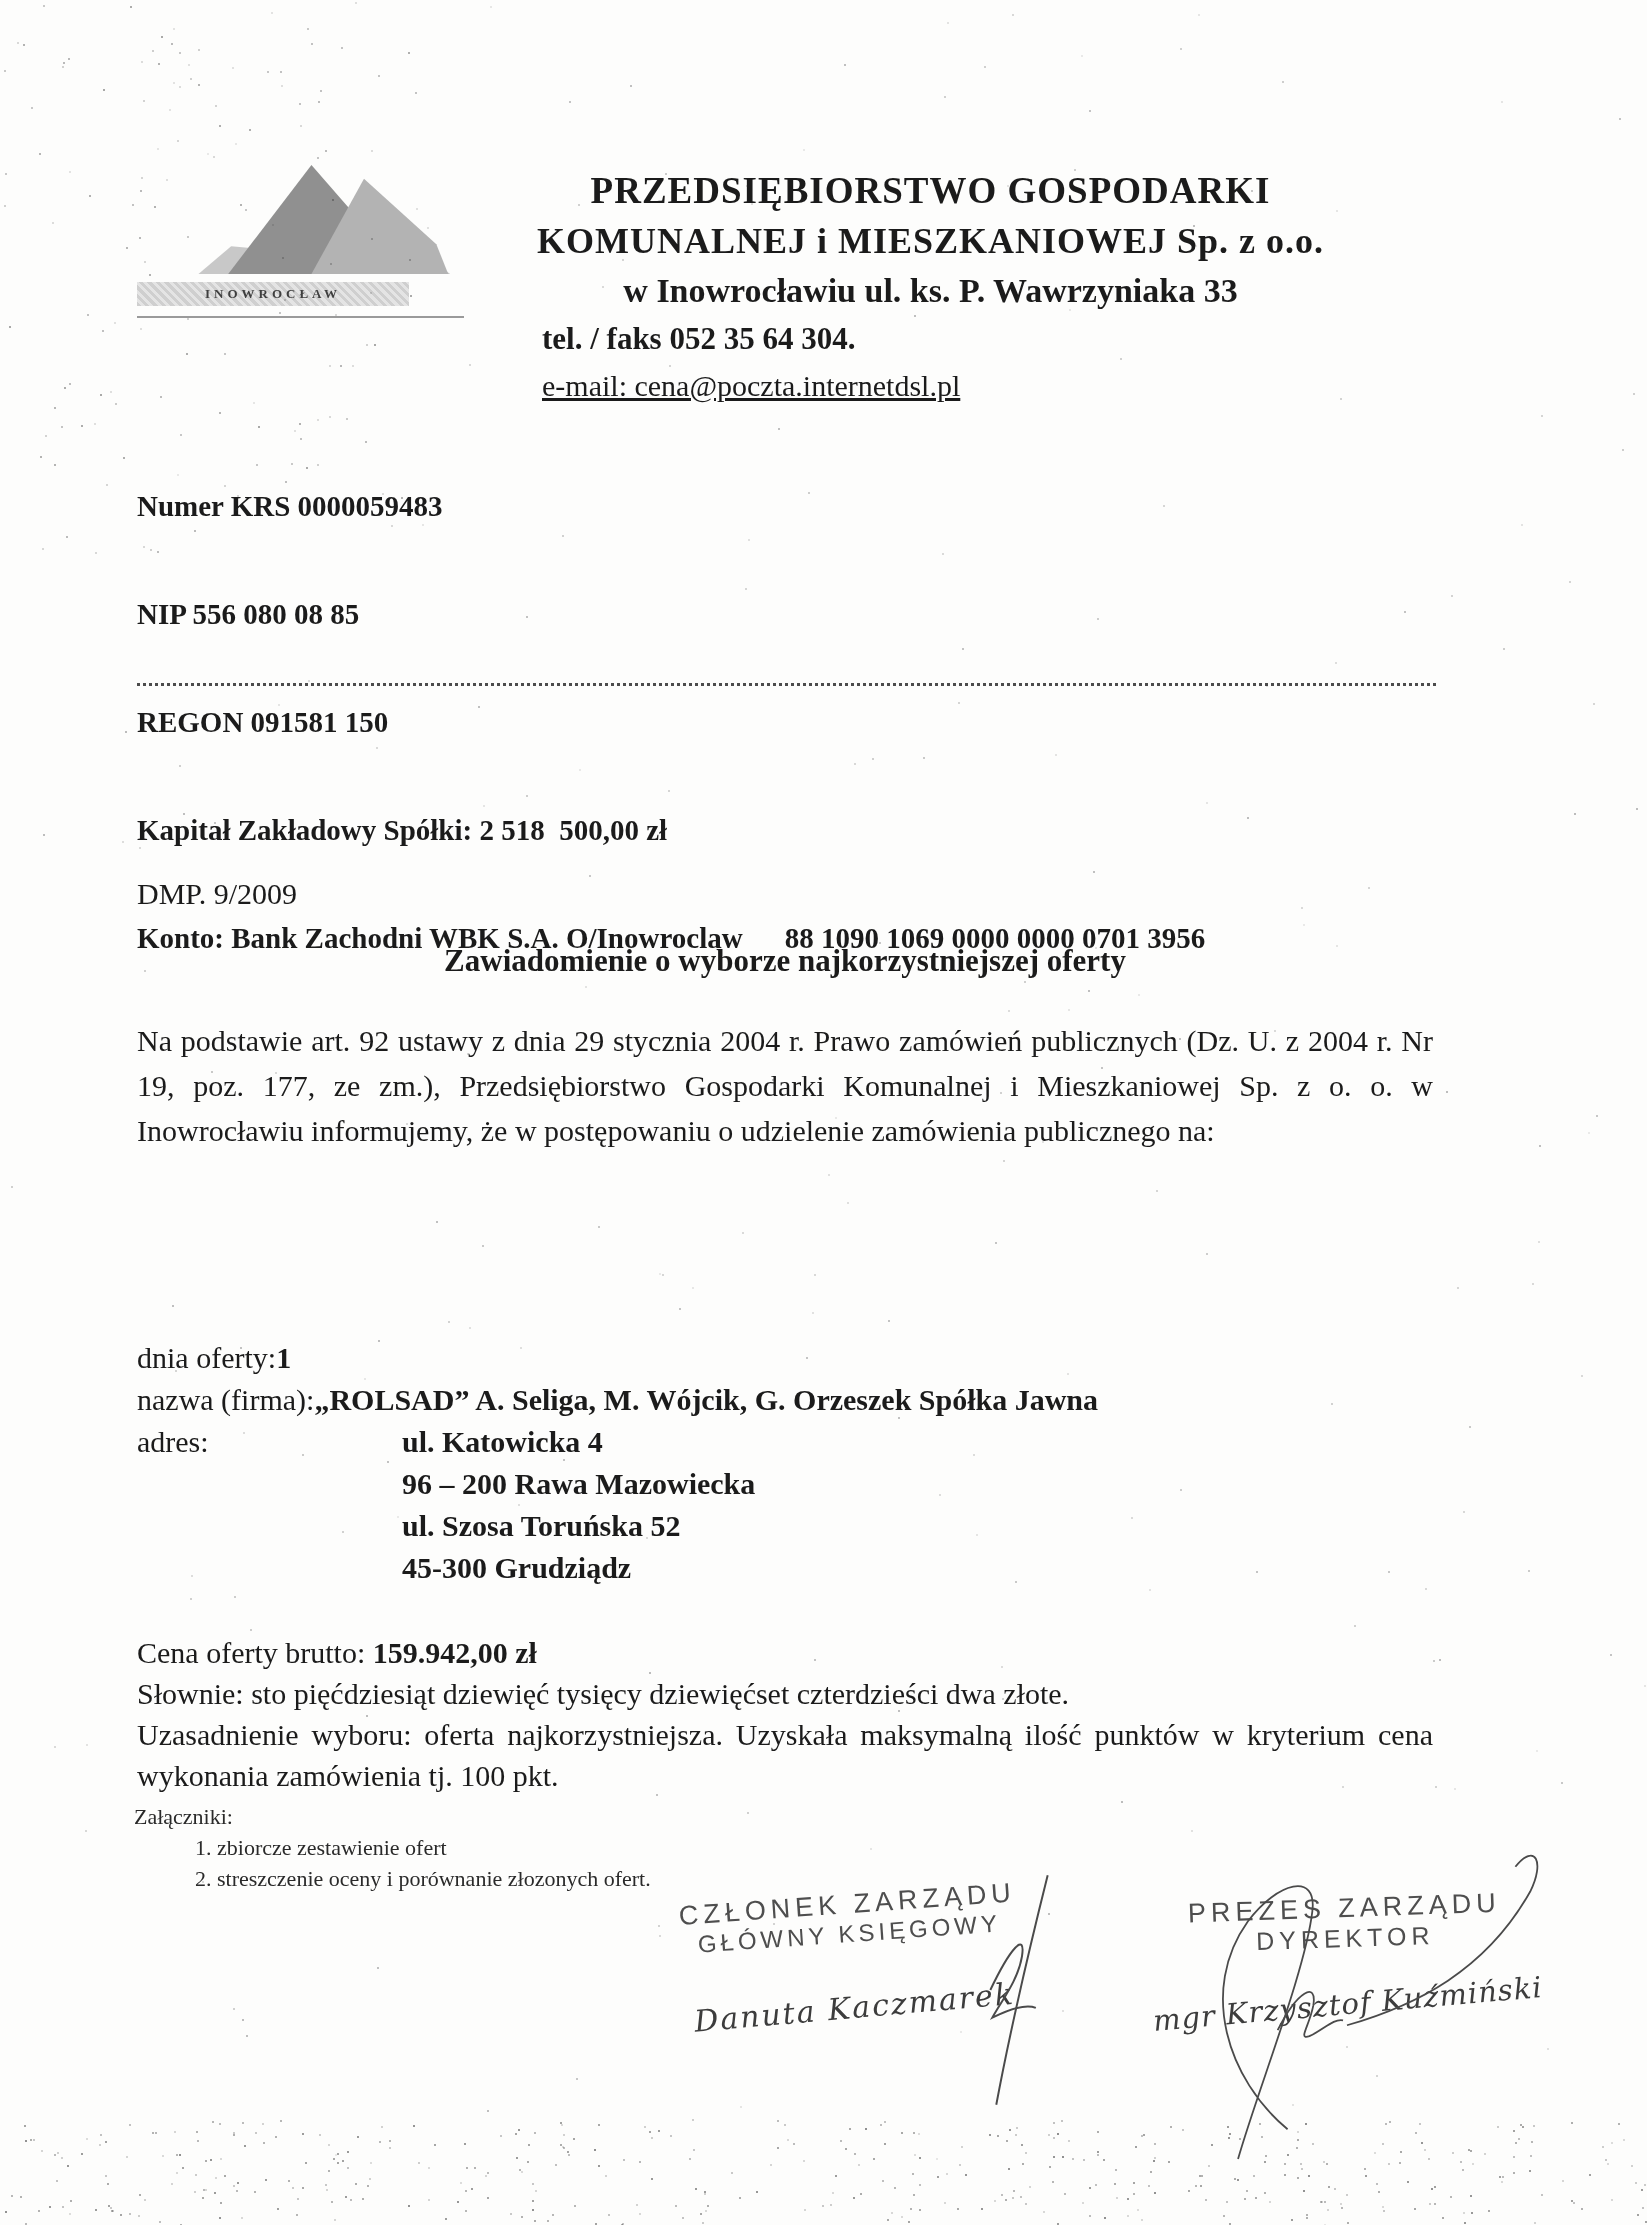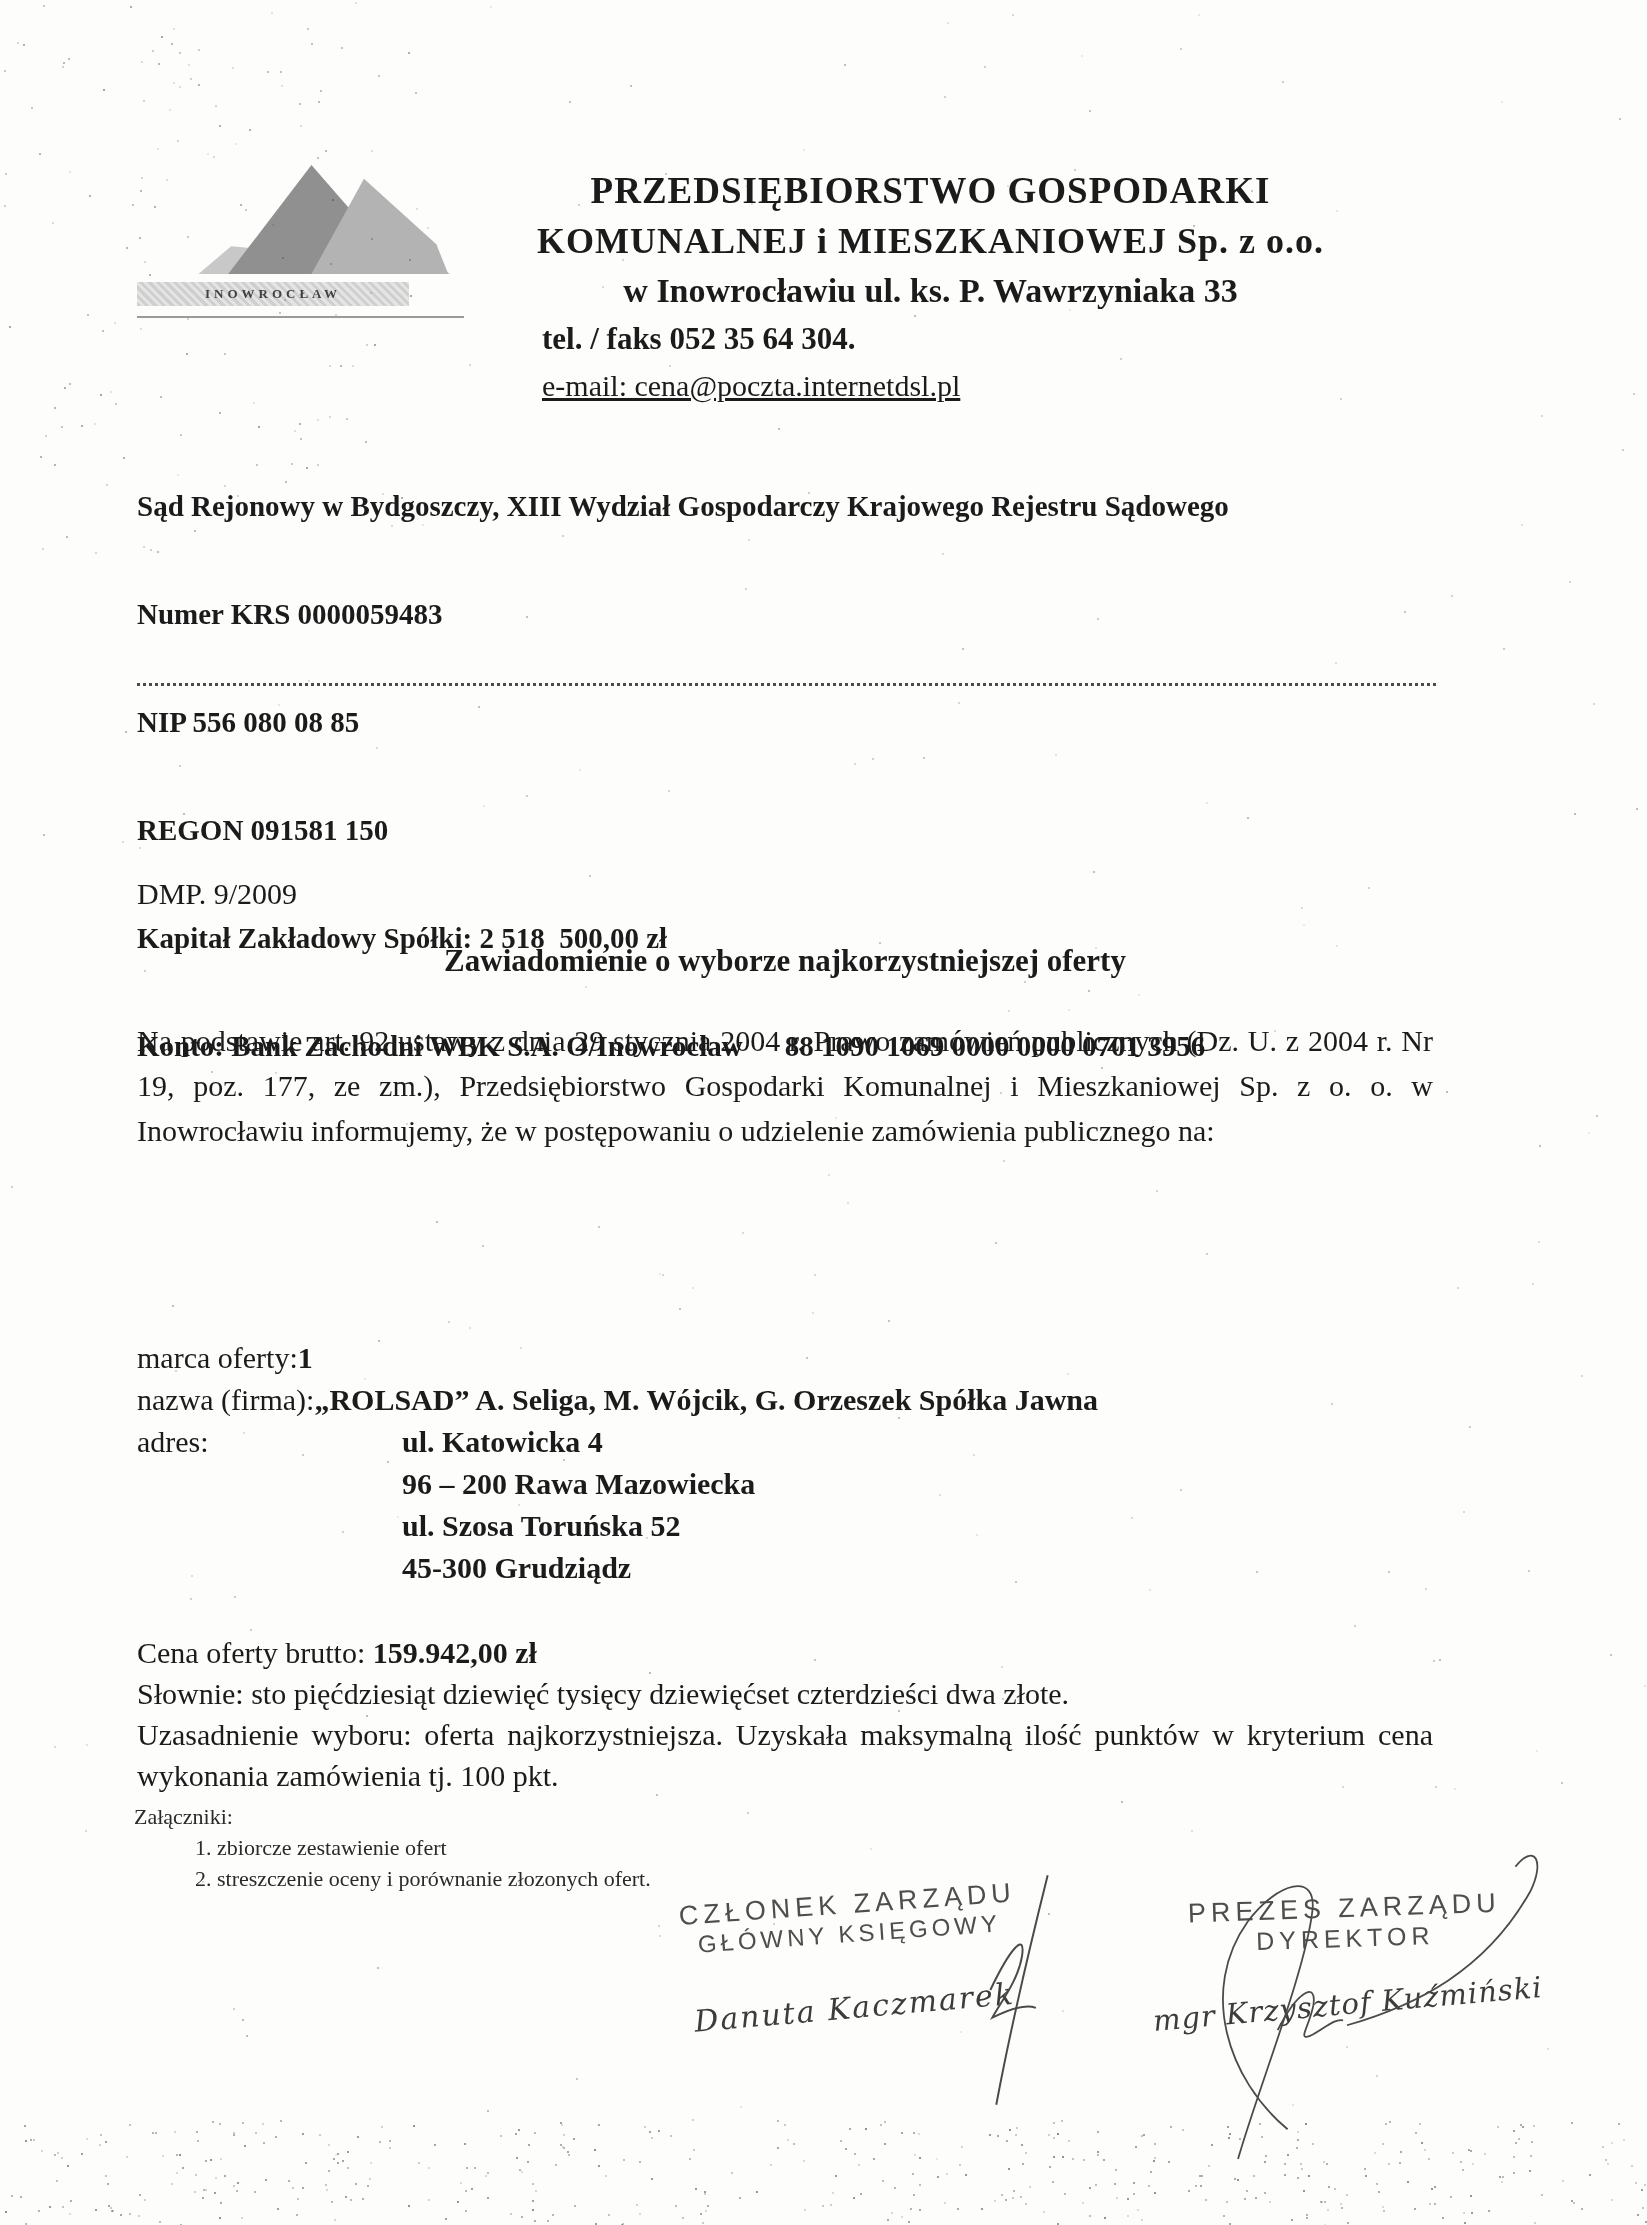--- a/index.html
+++ b/index.html
@@ -95,40 +95,39 @@
 
   <div id="header-right" class="abs">
     <div id="company-line1" class="hdr-c">PRZEDSIĘBIORSTWO GOSPODARKI</div>
     <div id="company-line2" class="hdr-c">KOMUNALNEJ i MIESZKANIOWEJ Sp. z o.o.</div>
     <div id="company-line3" class="hdr-c">w Inowrocławiu ul. ks. P. Wawrzyniaka 33</div>
     <div id="phone-line">tel. / faks 052 35 64 304.</div>
     <div id="email-line">e-mail: cena@poczta.internetdsl.pl</div>
   </div>
 
   <div id="registry" class="abs">
-    <div>Sąd Rejonowy w Bydgoszczy, XIII Wydział Gospodarczy Krajowego Rejestru Sądowego</div>
     <div>Numer KRS 0000059483</div>
     <div>NIP 556 080 08 85</div>
     <div>REGON 091581 150</div>
     <div>Kapitał Zakładowy Spółki: 2 518  500,00 zł</div>
     <div><span>Konto: Bank Zachodni WBK S.A. O/Inowroclaw</span><span id="account-number">88 1090 1069 0000 0000 0701 3956</span></div>
   </div>
 
   <div id="dotted-sep" class="abs"></div>
 
 
   <div id="reference" class="abs">DMP. 9/2009</div>
 
   <div id="doc-title" class="abs">Zawiadomienie o wyborze najkorzystniejszej oferty</div>
 
   <div id="intro" class="abs">Na podstawie art. 92 ustawy z dnia 29 stycznia 2004 r. Prawo zamówień publicznych (Dz. U. z 2004 r. Nr 19, poz. 177, ze zm.), Przedsiębiorstwo Gospodarki Komunalnej i Mieszkaniowej Sp. z o. o. w Inowrocławiu informujemy, że w postępowaniu o udzielenie zamówienia publicznego na:</div>
 
 
   <div id="offer" class="abs">
-    <div class="row"><span class="lbl">marca oferty: </span><span class="b">1</span></div>
+    <div class="row"><span class="lbl">dnia oferty: </span><span class="b">1</span></div>
     <div class="row"><span class="lbl">nazwa (firma): </span><span class="b">„ROLSAD” A. Seliga, M. Wójcik, G. Orzeszek Spółka Jawna</span></div>
     <div class="row"><span class="lbl-adres">adres:</span><span class="b">ul. Katowicka 4</span></div>
     <div class="addr-cont">96 – 200 Rawa Mazowiecka</div>
     <div class="addr-cont">ul. Szosa Toruńska 52</div>
     <div class="addr-cont">45-300 Grudziądz</div>
   </div>
 
   <div id="price-block" class="abs">
     <div><span>Cena oferty brutto: </span><span class="b">159.942,00 zł</span></div>
     <div>Słownie: sto pięćdziesiąt dziewięć tysięcy dziewięćset czterdzieści dwa złote.</div>

